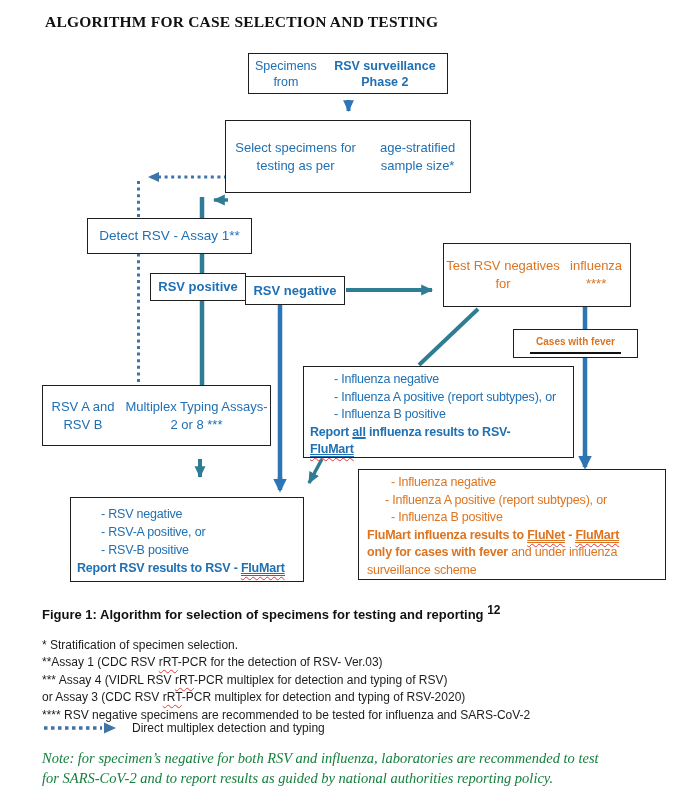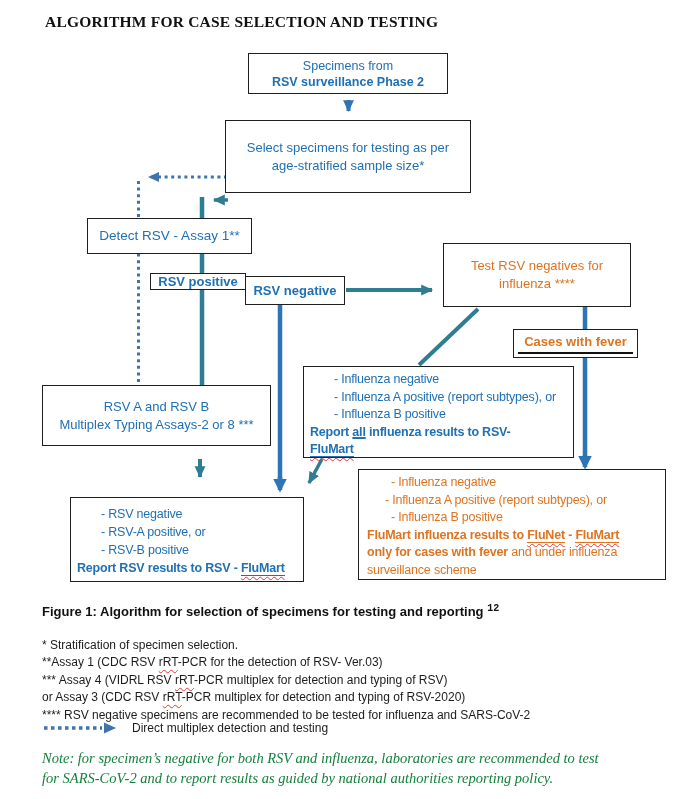--- a/index.html
+++ b/index.html
@@ -12,49 +12,49 @@
     position:absolute; left:45px; top:13px;
     font-family:"Liberation Serif", serif; font-weight:bold; font-size:15.5px; color:#111;
     letter-spacing:.2px;
   }
   svg.layer { position:absolute; left:0; top:0; z-index:1; }
   svg.layer2 { position:absolute; left:0; top:0; z-index:3; pointer-events:none; }
   .box {
     position:absolute; background:#fff; border:1.5px solid #1f1f1f; z-index:2;
     color:#2070B4; font-size:12.5px; line-height:16px;
   }
-  .center { display:flex; flex-direction:column; align-items:center; justify-content:center; text-align:center; }
+  .center { display:flex; flex-direction:row; align-items:center; justify-content:center; text-align:center; }
   .bold { font-weight:bold; }
   .orange { color:#DD7420; }
   .nowrap { white-space:nowrap; }
   .b-specimens { left:248px; top:53px;  width:200px; height:41px; }
   .b-select    { left:225px; top:120px; width:246px; height:73px; font-size:13px; line-height:18px;}
   .b-detect    { left:87px;  top:218px; width:165px; height:36px; font-size:13.5px; }
-  .b-rsvpos    { left:150px; top:273px; width:96px;  height:17px; font-weight:bold; font-size:13px;}
+  .b-rsvpos    { left:150px; top:273px; width:96px;  height:28px; font-weight:bold; font-size:13px;}
   .b-rsvneg    { left:245px; top:276px; width:100px; height:29px; font-weight:bold; font-size:13px;}
   .b-test      { left:443px; top:243px; width:188px; height:64px; font-size:13px; line-height:18px;}
-  .b-fever     { left:513px; top:329px; width:125px; height:29px; font-weight:bold; font-size:13px;}
+  .b-fever     { left:513px; top:329px; width:125px; height:29px; font-weight:bold; font-size:10px;}
   .fever-label { border-bottom:2px solid #111; padding:0 6px 2px; }
   .b-flures    { left:303px; top:366px; width:271px; height:92px; padding:4px 6px 0 6px; line-height:17.5px; letter-spacing:-0.2px;}
   .b-multiplex { left:42px;  top:385px; width:229px; height:61px; font-size:13px; line-height:18px;}
   .b-rsvres    { left:70px;  top:497px; width:234px; height:85px; padding:7px 6px 0 6px; line-height:18px; letter-spacing:-0.2px;}
   .b-flufever  { left:358px; top:469px; width:308px; height:111px; padding:4px 8px 0 8px; line-height:17.5px; letter-spacing:-0.2px;}
   .indent { padding-left:24px; }
   .indent-sm { padding-left:18px; }
   .u { text-decoration:underline; text-decoration-thickness:1.5px; }
-  .lnk { border-bottom:1.5px solid currentColor; }
+  .lnk { border-bottom:1.5px solid currentColor;text-decoration:underline; }
   .wavy { text-decoration:underline; text-decoration-style:wavy; text-decoration-color:#e03b3b;
           text-decoration-thickness:1px; text-underline-offset:3.5px; }
   .wavy-only { text-decoration:underline; text-decoration-style:wavy; text-decoration-color:#e03b3b;
           text-decoration-thickness:1px; text-underline-offset:2.5px; }
   .caption {
     position:absolute; left:42px; top:603px; color:#111;
     font-weight:bold; font-size:13px;
   }
-  .caption sup { font-size:10px;font-family:Liberation Mono, monospace; }
+  .caption sup { font-size:12px; }
   .footnotes {
     position:absolute; left:42px; top:637px; color:#1c1c1c; font-size:12px; line-height:17.4px;
   }
   .legend-row { position:absolute; left:42px; top:721px; display:flex; align-items:center; color:#1c1c1c; font-size:12px; }
   .legend-row svg { margin-right:12px; }
   .note {
     position:absolute; left:42px; top:749px; width:610px;
     font-family:"Liberation Serif", serif; font-style:italic; font-size:14.5px; color:#15803d;
     line-height:19.5px;
   }
@@ -169,21 +169,21 @@
     <div><span>*** Assay 4 (VIDRL RSV </span><span class="wavy-only">rRT</span><span>-PCR multiplex for detection and typing of RSV)</span></div>
     <div><span> or Assay 3 (CDC RSV </span><span class="wavy-only">rRT</span><span>-PCR multiplex for detection and typing of RSV-2020)</span></div>
     <div>**** RSV negative specimens are recommended to be tested for influenza and SARS-CoV-2</div>
   </div>
 
   <div class="legend-row">
     <svg width="78" height="12">
       <line x1="2" y1="6" x2="60" y2="6" stroke="#3F74A8" stroke-width="3.5" stroke-dasharray="3.5 3.5"></line>
       <path d="M62,0.5 L74,6 L62,11.5 Z" fill="#3F74A8"></path>
     </svg>
-    <span>Direct multiplex detection and testing</span>
+    <span>Direct multiplex detection and typing</span>
   </div>
 
   <div class="note">
     <div>Note: for specimen’s negative for both RSV and influenza, laboratories are recommended to test</div>
     <div>for SARS-CoV-2 and to report results as guided by national authorities reporting policy.</div>
   </div>
 
 </div>
 
 </body></html>

